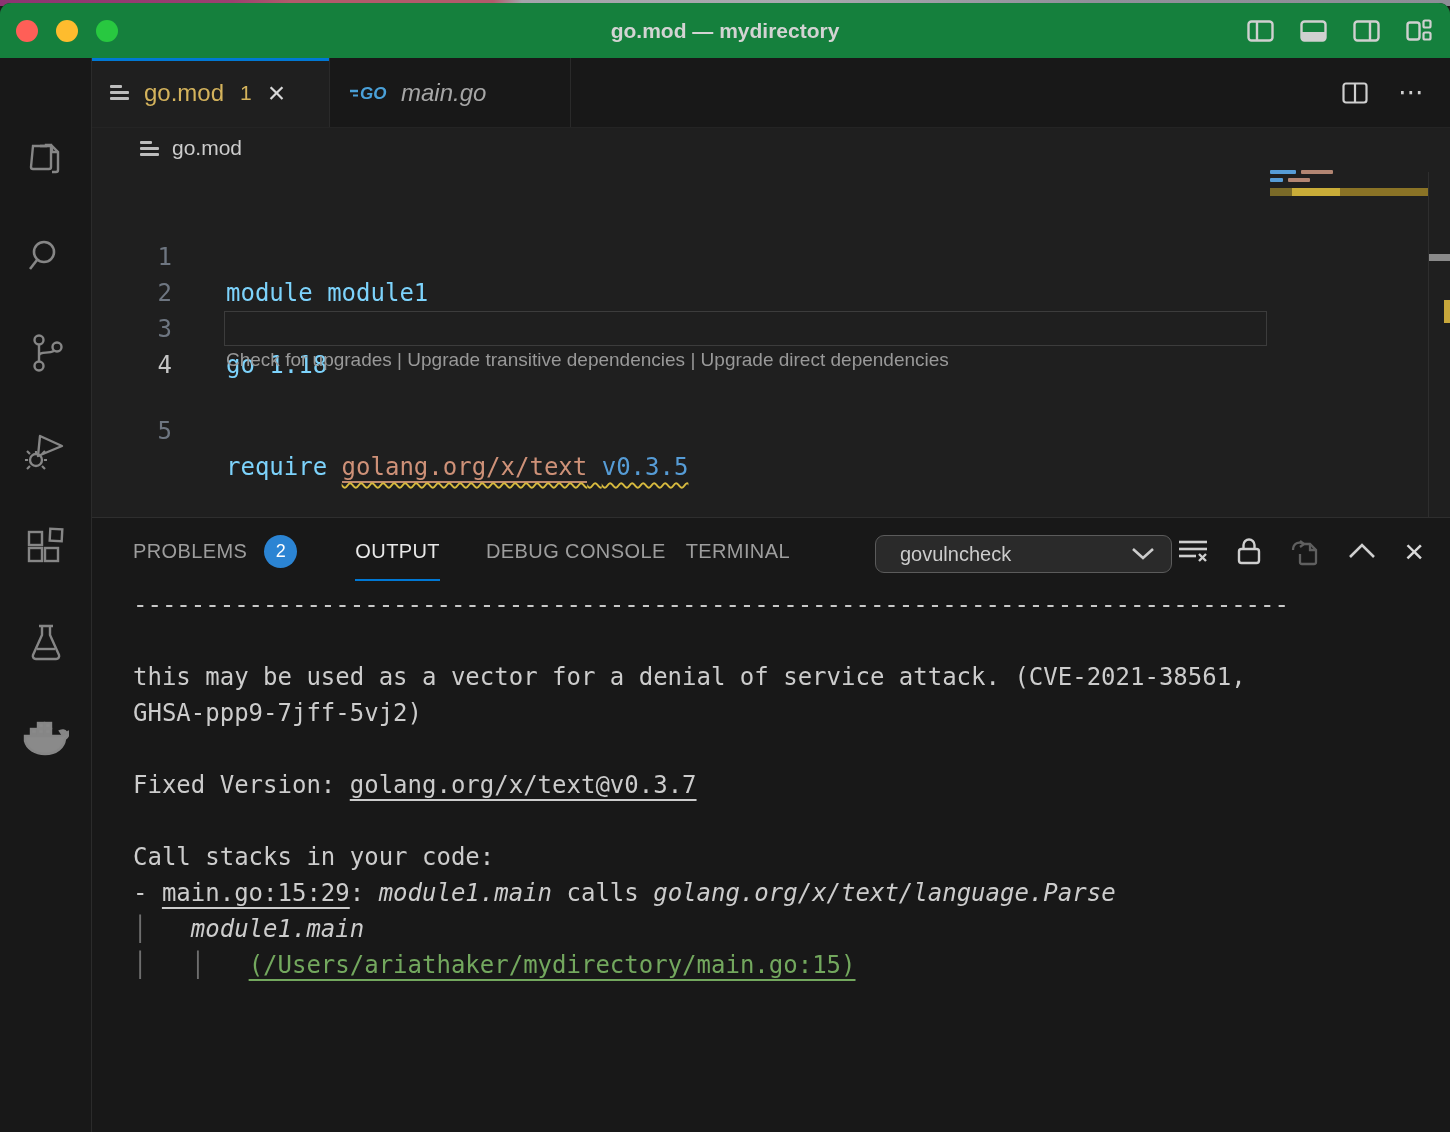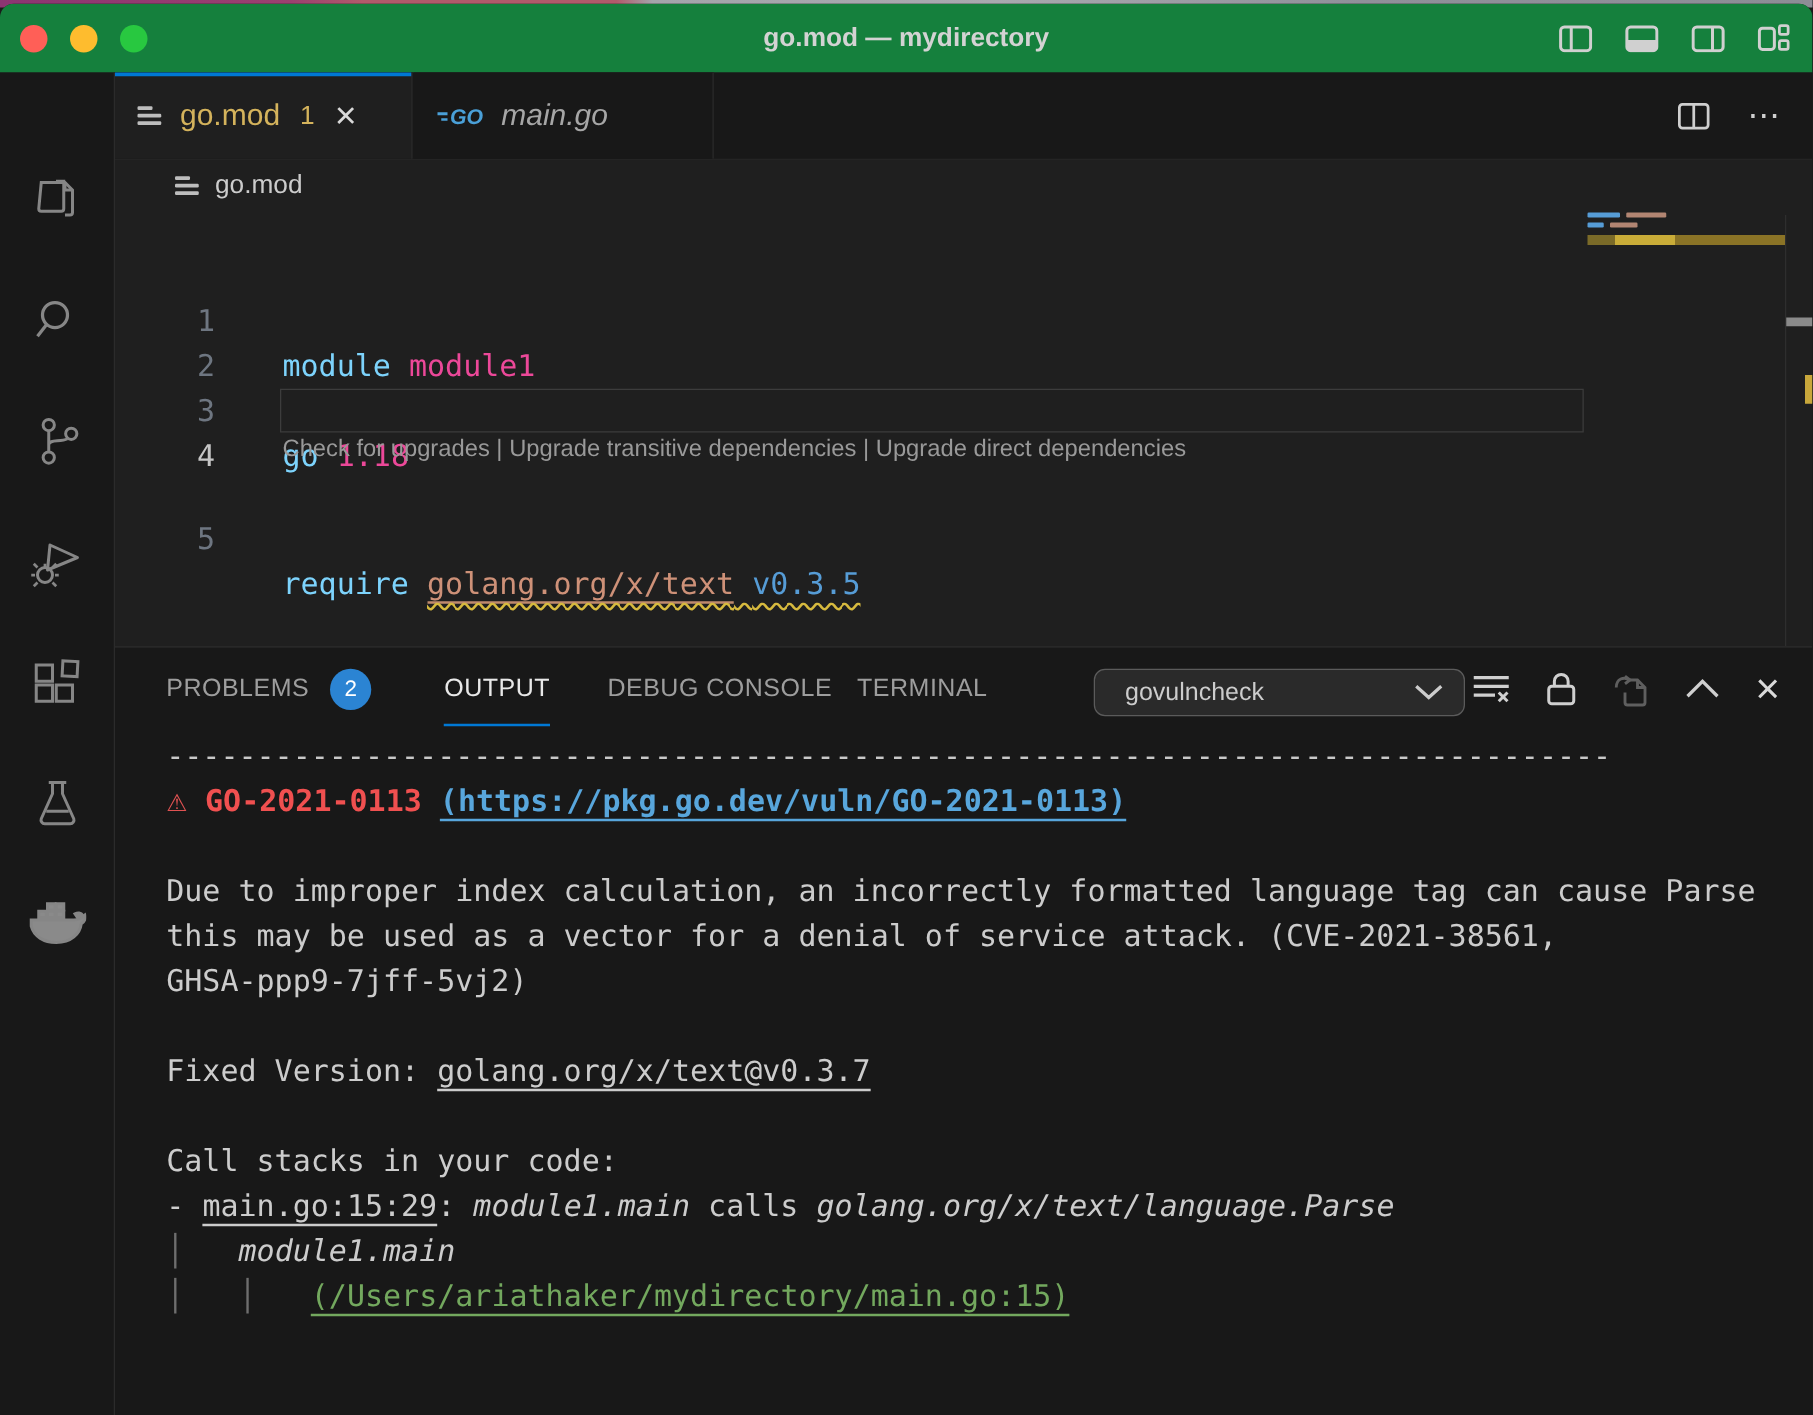--- a/index.html
+++ b/index.html
@@ -45,21 +45,21 @@
   
   .editor { position:absolute; top:125px; left:92px; right:0; height:389px; background:#1f1f1f; }
   .breadcrumb { position:absolute; top:8px; left:48px; display:flex; align-items:center; }
   .breadcrumb .gomod-icon { margin-right:12px; }
   .breadcrumb-label { color:#cccccc; font-size:21px; }
   .codelens { position:absolute; left:134px; color:#999999; font-size:19px; }
   .code-row { position:absolute; left:0; right:0; height:36px; font-family:"DejaVu Sans Mono",monospace; font-size:24px; line-height:36px; white-space:pre; }
   .lnum { position:absolute; left:0; width:80px; text-align:right; color:#6e7681; }
   .lnum.current { color:#c6c6c6; }
   .ctext { position:absolute; left:134px; }
-  .kw { color:#7dd3fc; } .val { color:#ec4899; }
+  .kw { color:#7dd3fc; } .val { color:#7dd3fc; }
   .squiggle { text-decoration-line:underline; text-decoration-style:wavy; text-decoration-color:#d7ba3e; text-decoration-thickness:2px; text-underline-offset:7px; }
   .modlink { color:#ce9178; border-bottom:2px solid #c08a6d; }
   .vers { color:#569cd6; }
   .current-line-box { position:absolute; left:132px; width:1043px; top:183px; height:35px; border:1px solid #3c3c3c; }
   .minimap { position:absolute; left:1178px; top:42px; width:158px; height:160px; }
   .mm-row { position:absolute; height:4px; border-radius:1px; }
   .mm-require { position:absolute; top:18px; left:0; width:158px; height:8px; display:flex; }
   .overview-border { position:absolute; left:1336px; top:44px; bottom:0; width:1px; background:#2e2e2e; }
   .scroll-slider { position:absolute; left:1337px; width:21px; top:126px; height:7px; background:#8a8a8a; }
   .ov-warning { position:absolute; left:1352px; width:6px; top:172px; height:23px; background:#c8a73b; }
@@ -310,23 +310,21 @@
         </svg>
         <svg width="28" height="16" viewBox="0 0 28 16">
           <polyline points="2,14 14,2 26,14" stroke="#cfcfcf" stroke-width="2.6" fill="none"></polyline>
         </svg>
         <span class="panel-close">×</span>
       </div>
     </div>
 
     <div class="output">
       <div class="orow sep">--------------------------------------------------------------------------------</div>
-      <div class="orow"><span class="warn-glyph">⚠</span><span class="vuln-id">GO-2021-0113</span><span> </span><span class="vuln-link">(https://pkg.go.dev/vuln/GO-2021-0113)</span></div>
       <div class="orow"></div>
-      <div class="orow">Due to improper index calculation, an incorrectly formatted language tag can cause Parse</div>
       <div class="orow">this may be used as a vector for a denial of service attack. (CVE-2021-38561,</div>
       <div class="orow">GHSA-ppp9-7jff-5vj2)</div>
       <div class="orow"></div>
       <div class="orow"><span>Fixed Version: </span><span class="plain-link">golang.org/x/text@v0.3.7</span></div>
       <div class="orow"></div>
       <div class="orow">Call stacks in your code:</div>
       <div class="orow"><span>- </span><span class="plain-link">main.go:15:29</span><span>: </span><span class="ital">module1.main</span><span> calls </span><span class="ital">golang.org/x/text/language.Parse</span></div>
       <div class="orow"><span class="stack-bar">│</span><span>   </span><span class="ital">module1.main</span></div>
       <div class="orow"><span class="stack-bar">│</span><span>   </span><span class="stack-bar">│</span><span>   </span><span class="green-link">(/Users/ariathaker/mydirectory/main.go:15)</span></div>
     </div>

